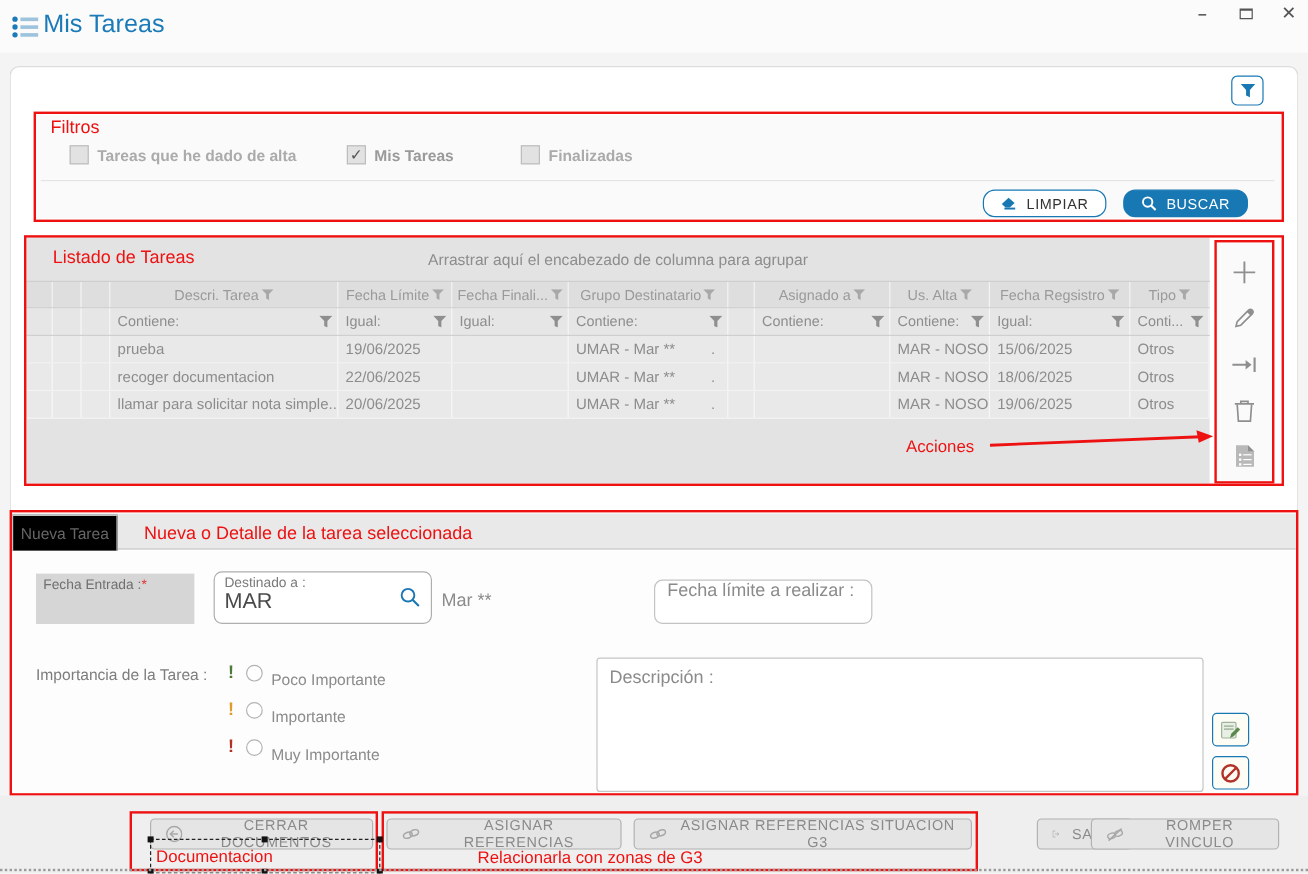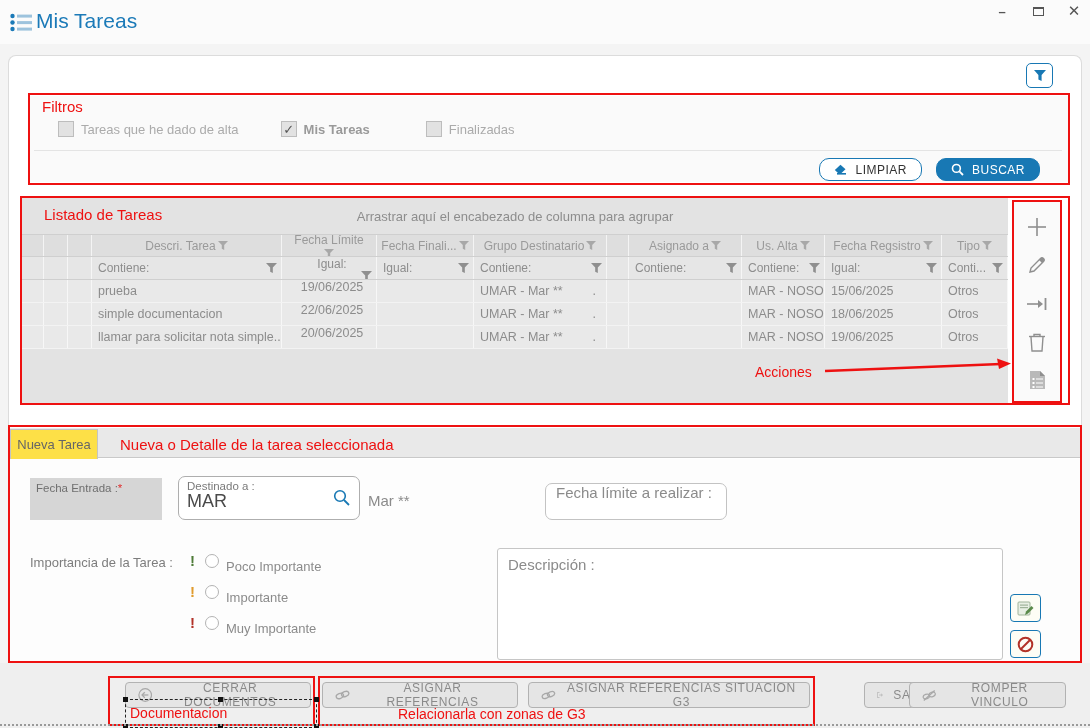--- a/index.html
+++ b/index.html
@@ -22,56 +22,56 @@
   .red-box { position:absolute; border:2px solid #ee1111; pointer-events:none; }
   .red-note { color:#ee1111; font-weight:normal; font-size:15px; }
 
   
   .filters-inner { position:absolute; left:30px; top:96px; width:1038px; height:86px; background:#fafafa; }
   .filters-title { position:absolute; left:42px; top:98px; }
   .cb-row { position:absolute; left:58px; top:121px; display:flex; align-items:center; gap:14px; }
   .cb-item { display:flex; align-items:center; gap:7px; }
   .cb-box { width:16px; height:16px; background:#e2e2e2; border:1px solid #bdbdbd; display:flex; align-items:center; justify-content:center; font-size:13px; color:#555; }
   .cb-box.checked::after { content:"\2713"; font-weight:bold; }
-  .cb-label { font-size:13px; color:#ababab; }
+  .cb-label { font-size:13px; color:#ababab;font-weight:bold; }
   .cb-label.strong { font-weight:bold; color:#9a9a9a; }
   .cb-item:nth-child(1){ margin-right:28px; } .cb-item:nth-child(2){ margin-right:42px; }
   .filter-divider { position:absolute; left:34px; top:150px; width:1028px; height:1px; background:#e4e4e4; }
   .filter-btns { position:absolute; right:50px; top:158px; display:flex; gap:14px; }
   .btn-limpiar { display:flex; align-items:center; gap:8px; border:1px solid #1878b4; background:#fff; border-radius:10px; height:23px; padding:0 14px; font-size:12px; color:#333; letter-spacing:.5px; }
   .btn-buscar { display:flex; align-items:center; gap:8px; border:1px solid #1878b4; background:#1878b4; border-radius:10px; height:23px; padding:0 14px; font-size:12px; color:#fff; letter-spacing:.5px; }
 
   
   .grid-wrap { position:absolute; left:22px; top:198px; width:986px; height:205px; background:#e3e3e3; }
   .group-hint { height:36px; display:flex; align-items:center; justify-content:center; font-size:13px; color:#8d8d8d; }
   .listado-title { position:absolute; left:44px; top:206px; }
   .grow { display:flex; width:986px; }
   .cell { border-right:1px solid rgba(255,255,255,.65); display:flex; align-items:center; overflow:hidden; white-space:nowrap; }
   .hrow { height:23px; background:#dedede; border-top:1px solid #cfcfcf; border-bottom:1px solid #cfcfcf; }
   .hrow .cell { justify-content:center; gap:2px; font-size:12px; color:#9a9a9a; }
   .frow { height:23px; background:#e6e6e6; border-bottom:1px solid #cfcfcf; }
   .frow .cell { font-size:12px; color:#8d8d8d; padding-left:6px; }
   .frow .funnel { margin-left:auto; margin-right:4px; }
   .drow { height:23px; background:#e9e9e9; border-bottom:1px solid #f3f3f3; }
   .drow .cell { font-size:12.5px; color:#8c8c8c; padding-left:6px; }
-  .c0{width:22px;} .c1{width:24px;} .c2{width:24px;} .c3{width:190px;} .c4{width:95px;flex-direction:column;}
+  .c0{width:22px;} .c1{width:24px;} .c2{width:24px;} .c3{width:190px;} .c4{width:95px;}
   .c5{width:97px;align-items:center;} .c6{width:133px;} .c7{width:22px;} .c8{width:113px;} .c9{width:83px;}
   .c10{width:117px;} .c11{flex:1;}
   .grupo-dot { margin-left:auto; margin-right:10px; color:#8c8c8c; }
   .funnel { flex:none; }
 
   
   .action-bar { position:absolute; left:1012px; top:200px; width:50px; height:203px; background:#fafafa; display:flex; flex-direction:column; align-items:center; justify-content:space-between; padding:12px 0 8px 0; }
   .action-btn { width:30px; height:30px; display:flex; align-items:center; justify-content:center; }
   .acciones-note { position:absolute; left:755px; top:364px; font-size:14px; }
   .acciones-arrow { position:absolute; left:825px; top:358px; }
 
   
   .tabstrip { position:absolute; left:10px; top:428px; width:1070px; height:30px; background:#e9e9e9; border-bottom:1px solid #c9c9c9; }
-  .tab-active { position:absolute; left:10px; top:429px; width:88px; height:30px; background:#fde047; border:1px solid #c4c4c4; border-bottom:none; display:flex; align-items:center; justify-content:center; font-size:13px; color:#666; }
+  .tab-active { position:absolute; left:10px; top:429px; width:88px; height:30px; background:#000000; border:1px solid #c4c4c4; border-bottom:none; display:flex; align-items:center; justify-content:center; font-size:13px; color:#666; }
   .detail-note { position:absolute; left:120px; top:436px; }
   .detail-body { position:absolute; left:10px; top:459px; width:1070px; height:203px; background:#fdfdfd; }
 
   .fecha-entrada { position:absolute; left:30px; top:478px; width:132px; height:42px; background:#d6d6d6; padding:4px 6px; font-size:11.5px; color:#6f6f6f; }
   .req-star { color:#e03030; }
   .destinado-box { position:absolute; left:178px; top:476px; width:182px; height:44px; background:#fff; border:1px solid #aeaeae; border-radius:7px; padding:3px 8px; }
   .destinado-label { font-size:11.5px; color:#7a7a7a; }
   .destinado-value { font-size:18px; color:#4a4a4a; margin-top:-1px; }
   .destinado-search { position:absolute; right:9px; top:12px; }
   .destinado-suffix { position:absolute; left:368px; top:492px; font-size:15px; color:#8b8b8b; }
@@ -295,21 +295,21 @@
     <div class="cell c8"></div>
     <div class="cell c9">MAR - NOSOT...</div>
     <div class="cell c10">15/06/2025</div>
     <div class="cell c11">Otros</div>
   </div>
 
   <div class="grow drow">
     <div class="cell c0"></div>
     <div class="cell c1"></div>
     <div class="cell c2"></div>
-    <div class="cell c3">simple documentacion</div>
+    <div class="cell c3">recoger documentacion</div>
     <div class="cell c4">22/06/2025</div>
     <div class="cell c5"></div>
     <div class="cell c6">
         <span>UMAR - Mar **</span>
         <span class="grupo-dot">.</span>
       </div>
     <div class="cell c7"></div>
     <div class="cell c8"></div>
     <div class="cell c9">MAR - NOSOT...</div>
     <div class="cell c10">18/06/2025</div>

